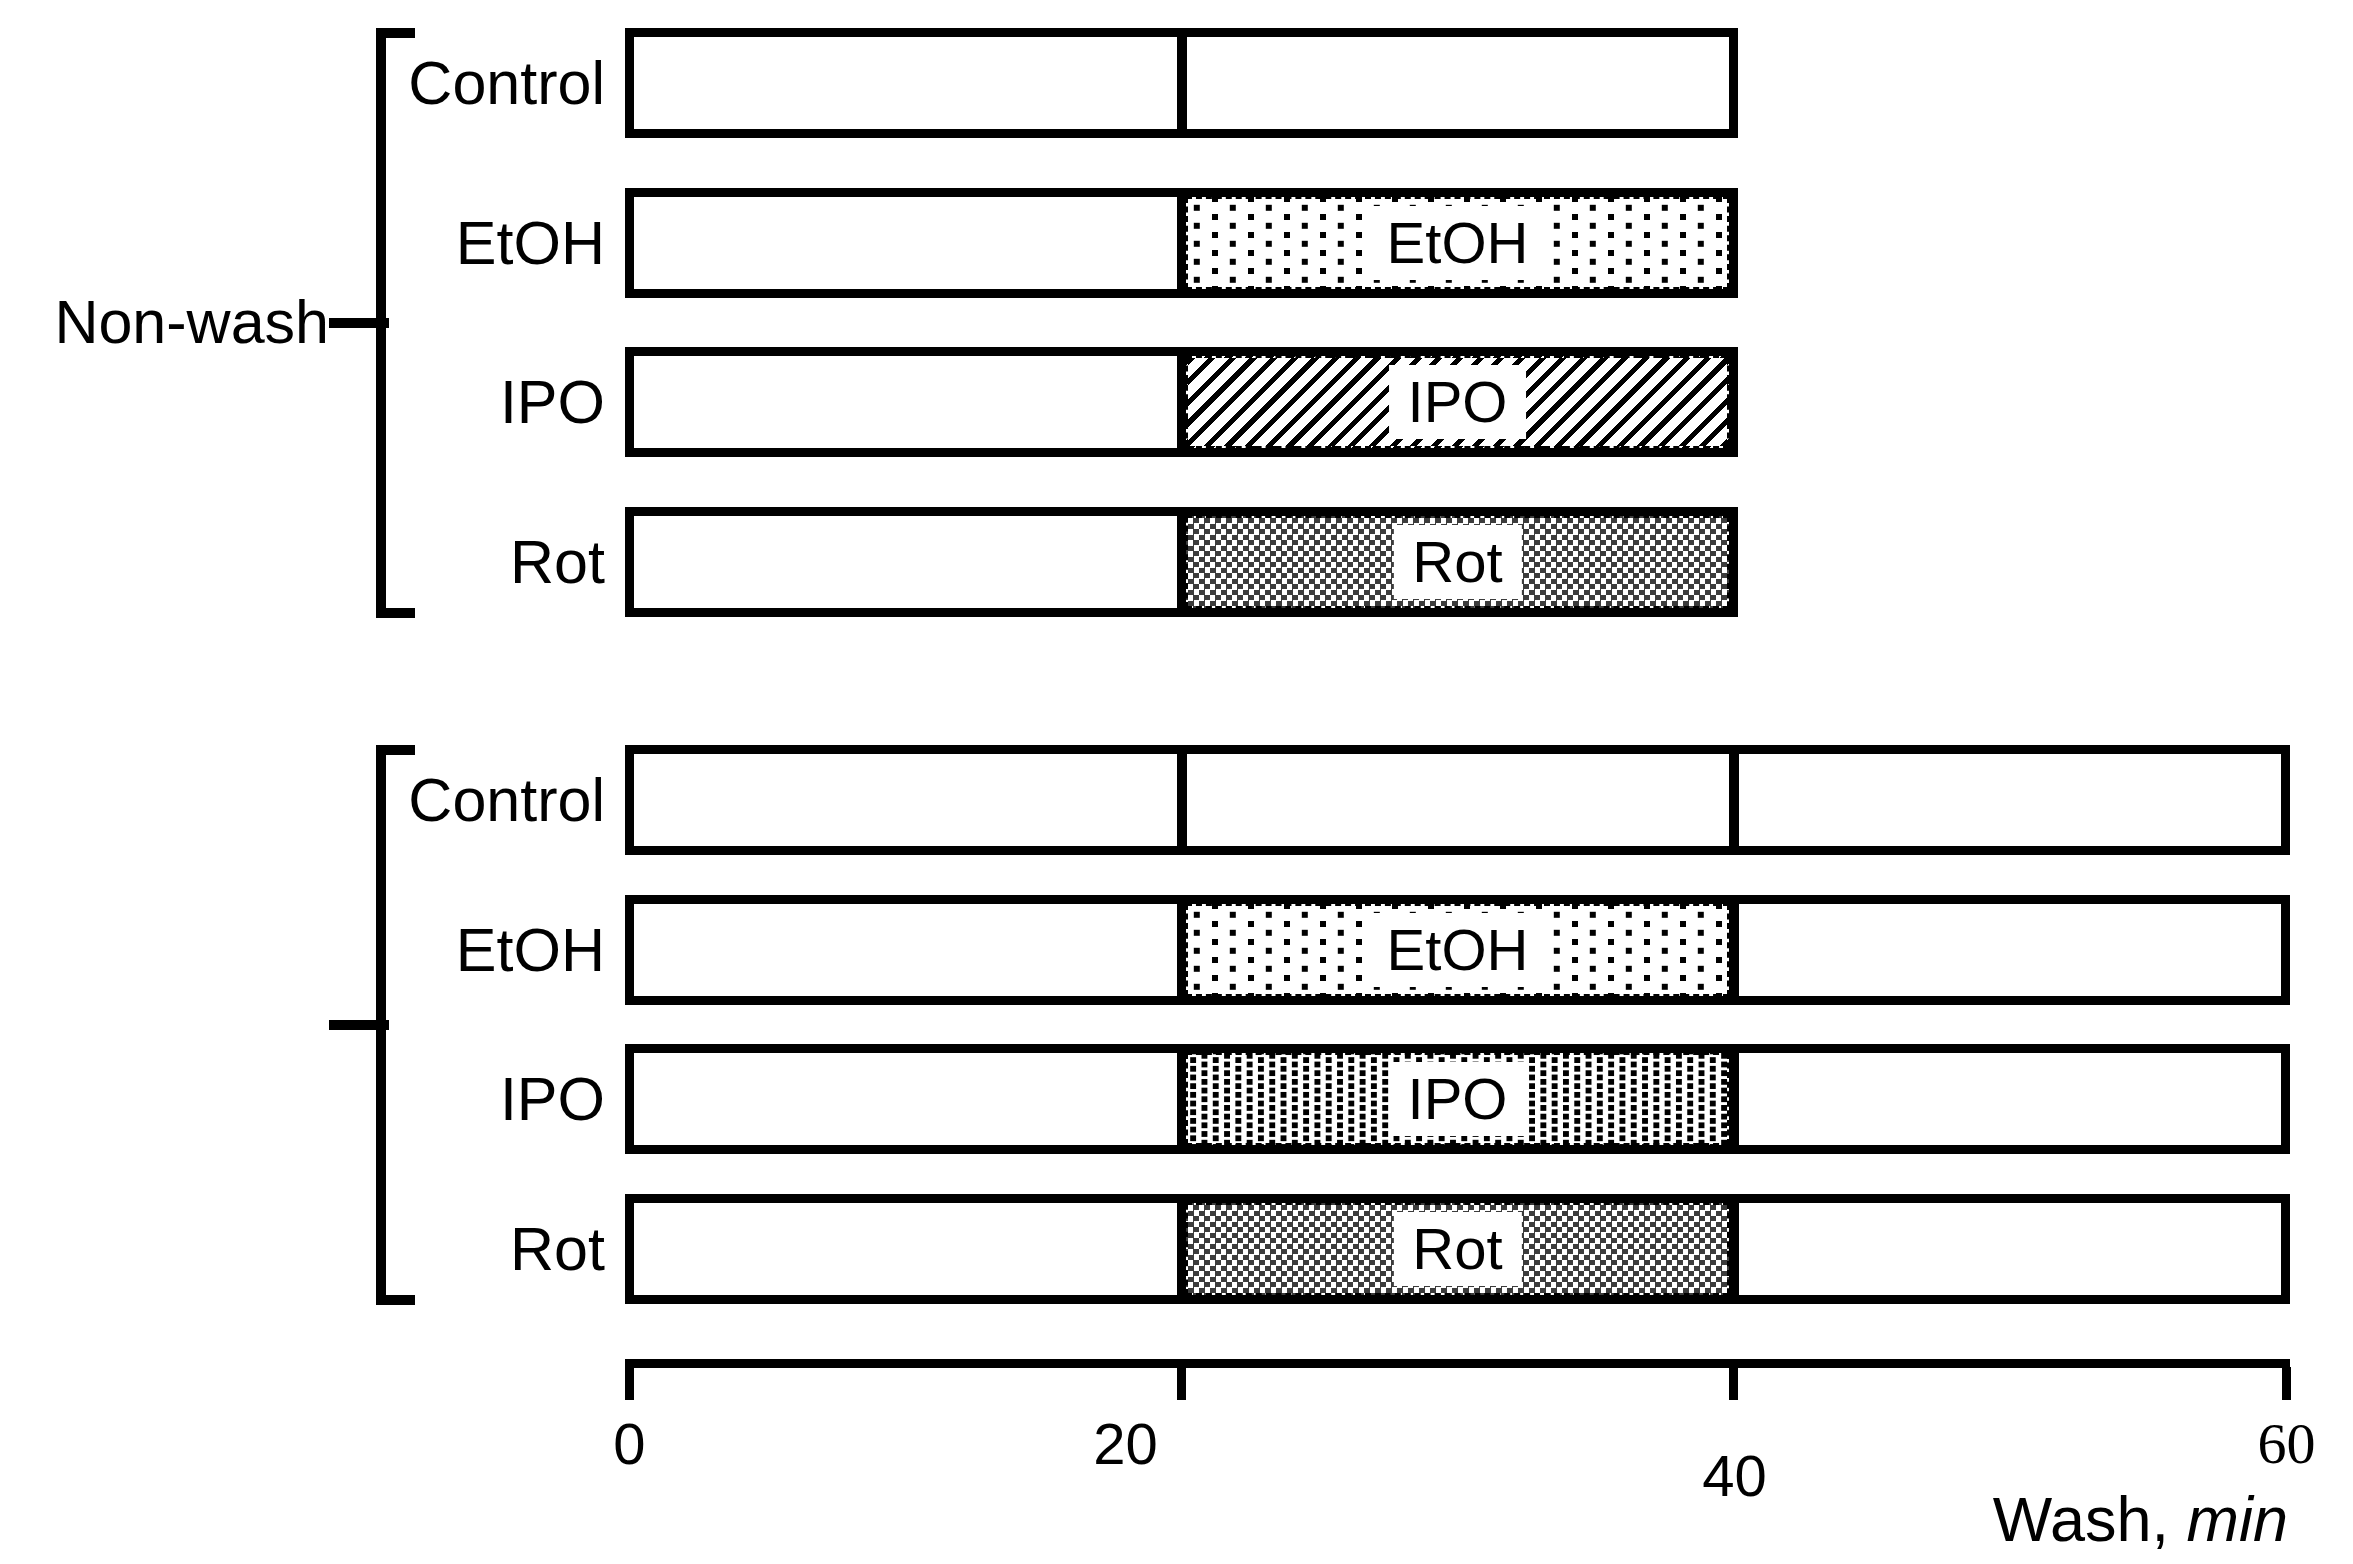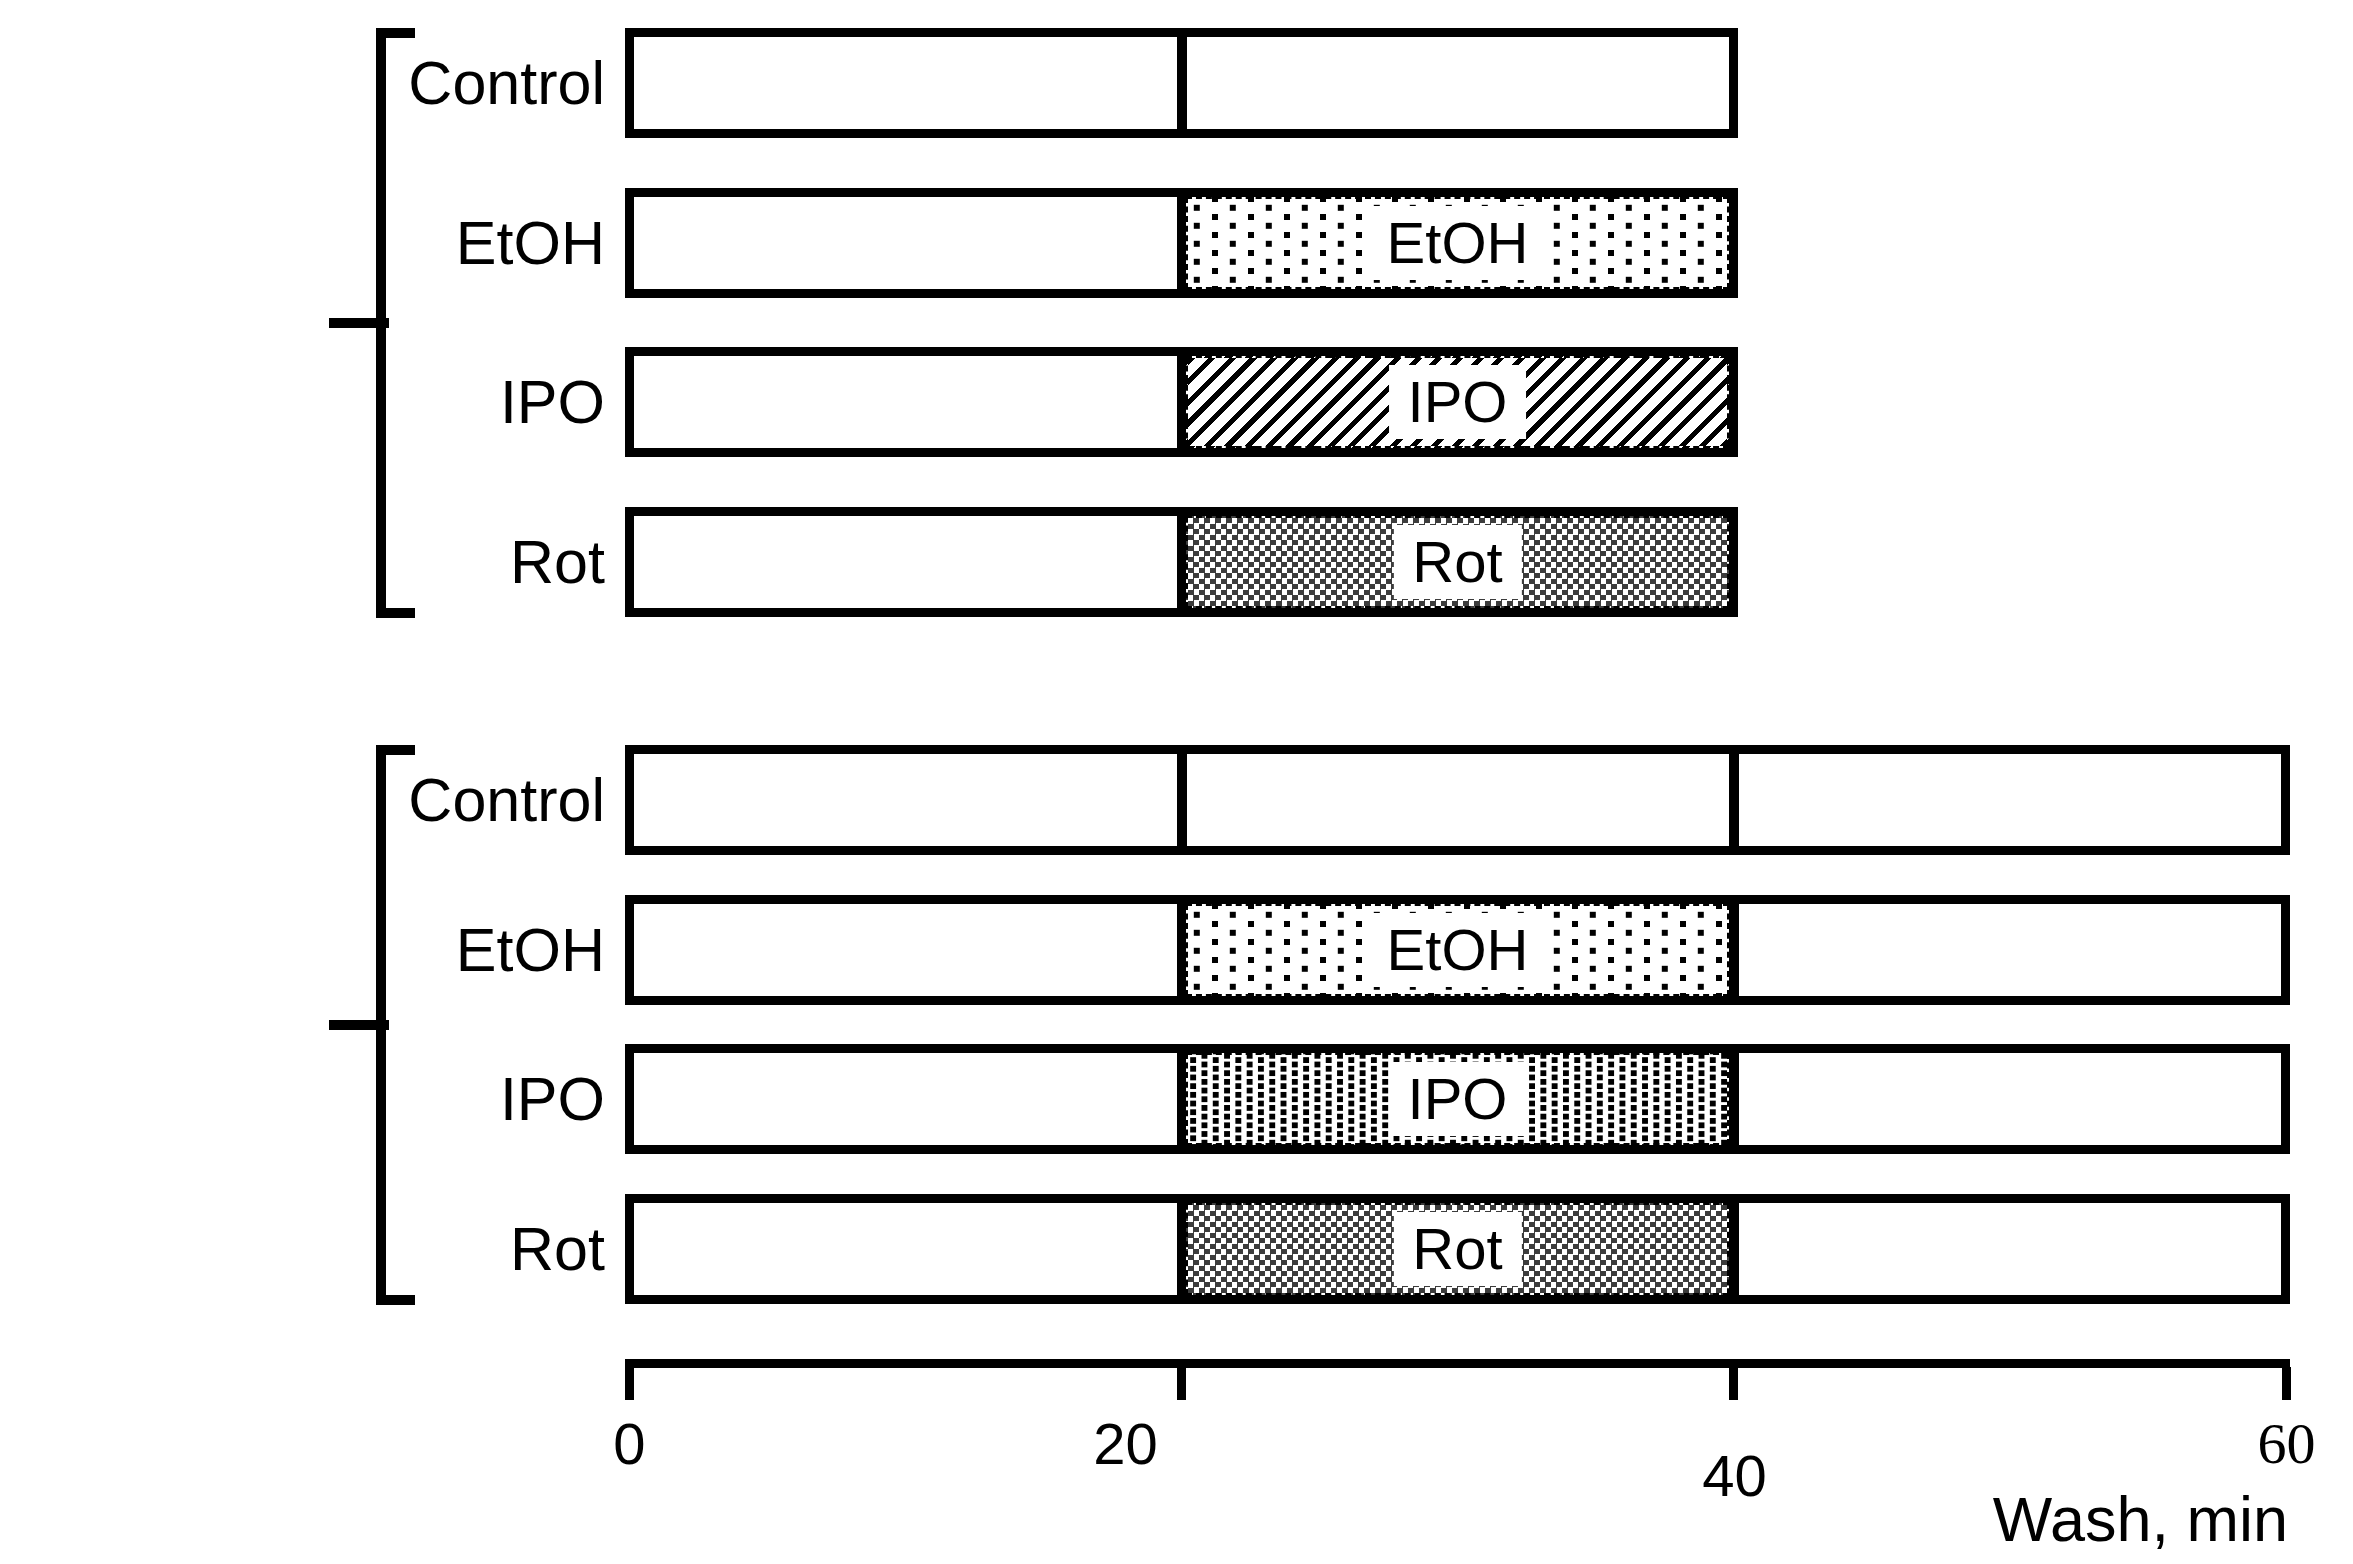--- a/index.html
+++ b/index.html
@@ -67,27 +67,28 @@
     font-size:61px;line-height:1;
   }
   
   .axis-line{position:absolute;left:625px;top:1359px;width:1665px;height:8.7px;background:#000;}
   .tick{position:absolute;top:1367px;width:8.7px;height:33px;background:#000;}
   .tick-label{position:absolute;top:1415px;width:117px;text-align:center;font-size:58px;line-height:1;}
   .axis-title{
     position:absolute;top:1488px;left:1705px;width:583px;
     text-align:right;font-size:63px;line-height:1;white-space:nowrap;
   }
-  .axis-title .unit{}
+  .axis-title .unit{font-style:italic;}
 </style>
 </head>
 <body>
 
 <div id="canvas">
 
+  <div class="group-label" style="top:268px;width:329px;">Non-wash</div>
   <div class="connector" style="top:318px;"></div>
   <div class="bracket-v" style="top:28px;height:589px;"></div>
   <div class="bracket-arm" style="top:28px;"></div>
   <div class="bracket-arm" style="top:608px;"></div>
 
   <div class="row-label" style="top:28px;">Control</div>
   <div class="bar" style="top:28px;width:1113px;">
     <div class="divider" style="left:543px;"></div>
   </div>
 

